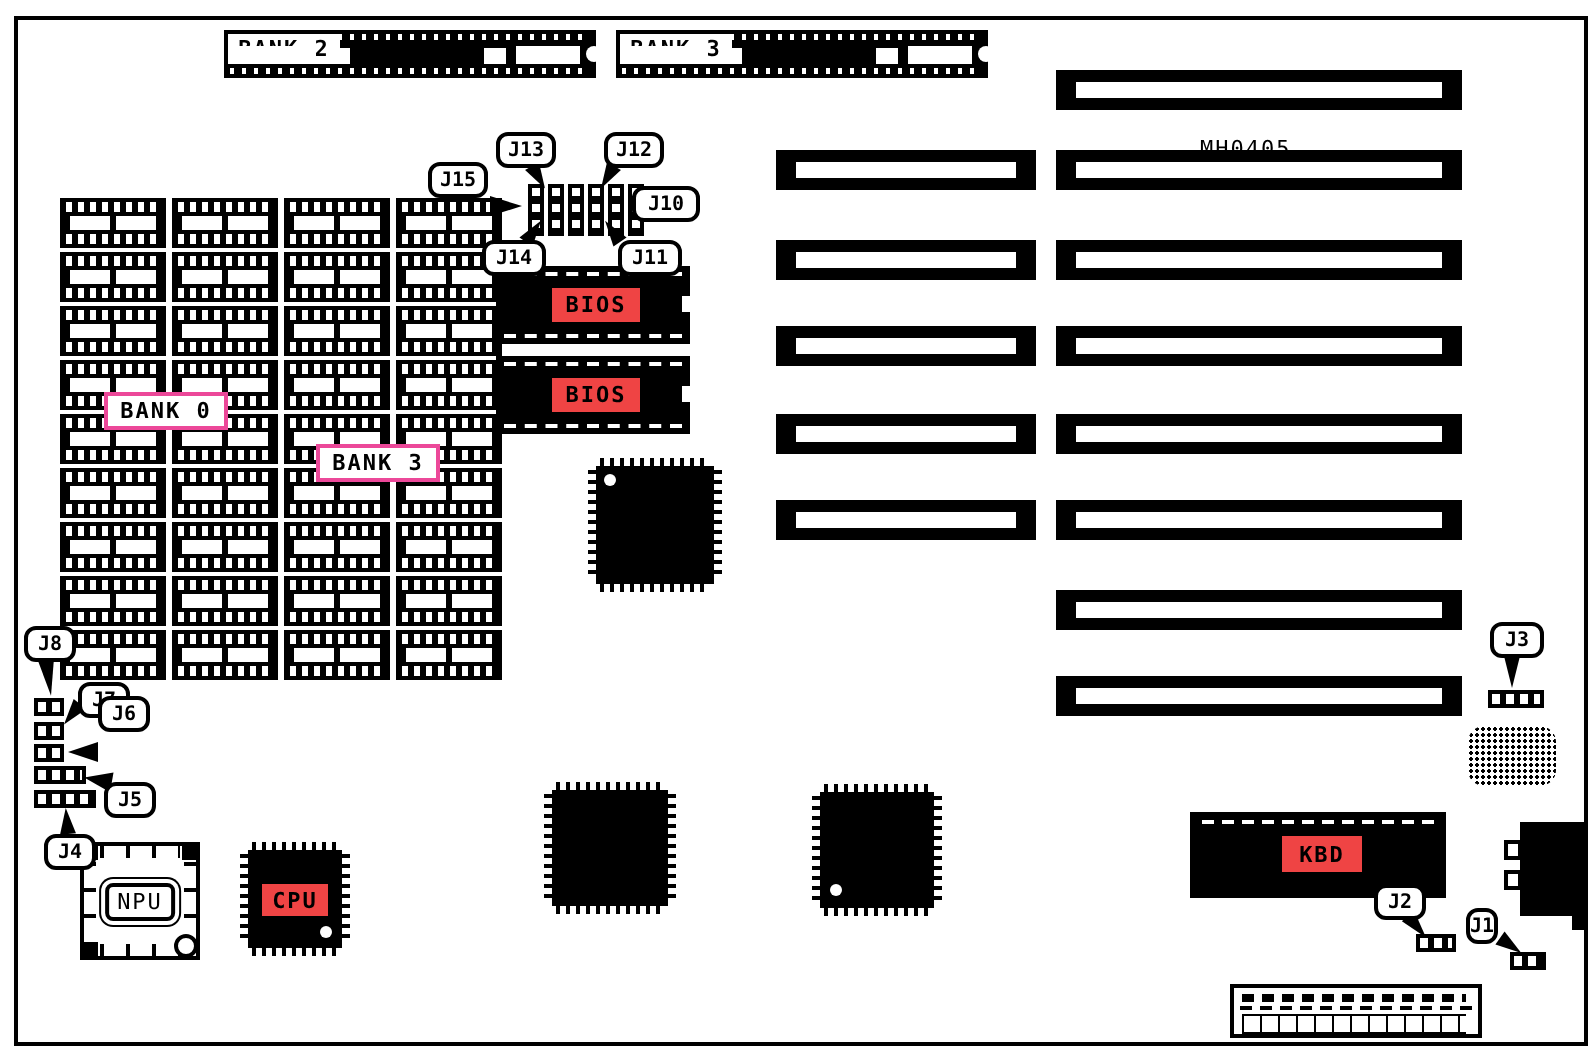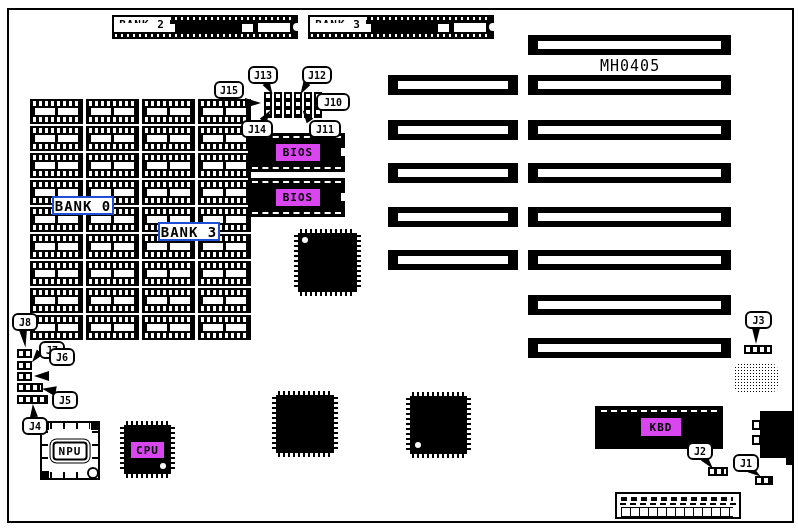--- a/index.html
+++ b/index.html
@@ -19,62 +19,62 @@
   .dip{position:absolute;width:53px;height:25px;background-color:#000;
     background-image:
       repeating-linear-gradient(90deg,#fff 0 3px,rgba(0,0,0,0) 3px 6px),
       repeating-linear-gradient(90deg,#fff 0 3px,rgba(0,0,0,0) 3px 6px),
       linear-gradient(#fff,#fff),linear-gradient(#fff,#fff);
     background-size:47px 5px,47px 5px,20px 7px,20px 7px;
     background-position:3px 2px,3px 18px,5px 9px,28px 9px;
     background-repeat:no-repeat}
 
   
-  .blabel{position:absolute;background:#fff;border:2px solid #1d4ed8;box-sizing:border-box;display:flex;align-items:center;justify-content:center;font-weight:bold;font-size:14px;letter-spacing:1px;z-index:4}
+  .blabel{position:absolute;background:#fff;border:2px solid #ec4899;box-sizing:border-box;display:flex;align-items:center;justify-content:center;font-weight:bold;font-size:11px;letter-spacing:1px;z-index:4}
 
   
   .jlabel{position:absolute;background:#fff;border:2px solid #000;border-radius:6px;box-sizing:border-box;display:flex;align-items:center;justify-content:center;font-weight:bold;font-size:10px;z-index:6;height:18px}
   .ptr{position:absolute;width:0;height:0;z-index:5}
 
   
   .hjump{position:absolute;height:9px;background-color:#000;background-image:repeating-linear-gradient(90deg,#fff 0 4px,rgba(0,0,0,0) 4px 7px);background-size:calc(100% - 4px) 5px;background-position:2px 2px;background-repeat:no-repeat}
   .vjump{position:absolute;width:8px;height:26px;background-color:#000;background-image:repeating-linear-gradient(180deg,#fff 0 4px,rgba(0,0,0,0) 4px 8px);background-size:4px 22px;background-position:2px 2px;background-repeat:no-repeat}
 
   
   .bios{position:absolute;width:97px;height:39px;background:#000}
   .bios::before,.bios::after{content:"";position:absolute;left:4px;right:4px;border-top:2px dashed #fff}
   .bios::before{top:3px}.bios::after{bottom:3px}
   .kbd{position:absolute;background:#000}
   .kbd::before{content:"";position:absolute;left:6px;right:6px;top:4px;border-top:2px dashed #fff}
-  .chiplbl{position:absolute;background:#d946ef;color:#000;display:flex;align-items:center;justify-content:center;font-weight:bold;font-size:11px;letter-spacing:1px;z-index:2}
+  .chiplbl{position:absolute;background:#ef4444;color:#000;display:flex;align-items:center;justify-content:center;font-weight:bold;font-size:11px;letter-spacing:1px;z-index:2}
 
   
   .qfp{position:absolute}
   .qfp .pt,.qfp .pb{position:absolute;left:6px;right:6px;height:5px;background:repeating-linear-gradient(90deg,#000 0 2px,rgba(0,0,0,0) 2px 5px)}
   .qfp .pt{top:0}.qfp .pb{bottom:0}
   .qfp .pl,.qfp .pr{position:absolute;top:6px;bottom:6px;width:5px;background:repeating-linear-gradient(180deg,#000 0 2px,rgba(0,0,0,0) 2px 5px)}
   .qfp .pl{left:0}.qfp .pr{right:0}
   .qfp .body{position:absolute;inset:4px;background:#000}
   .dot{position:absolute;width:6px;height:6px;border-radius:50%;background:#fff;z-index:3}
 
   
   .npu{position:absolute;background:#fff;border:2px solid #000;box-sizing:border-box}
   .npu .tkt,.npu .tkb{position:absolute;left:8px;right:8px;height:6px;background:repeating-linear-gradient(90deg,#000 0 2px,rgba(0,0,0,0) 2px 13px)}
   .npu .tkt{top:0}.npu .tkb{bottom:0}
   .npu .tkl,.npu .tkr{position:absolute;top:8px;bottom:8px;width:6px;background:repeating-linear-gradient(180deg,#000 0 2px,rgba(0,0,0,0) 2px 13px)}
   .npu .tkl{left:0}.npu .tkr{right:0}
   .npu .cnr{position:absolute;width:8px;height:8px;background:#000}
   .npu .crc{position:absolute;width:8px;height:8px;border-radius:50%;background:#fff;border:2px solid #000;right:-1px;bottom:-1px}
-  .npulbl{position:absolute;left:50%;top:50%;transform:translate(-50%,-50%);border:2px solid #000;border-radius:4px;box-shadow:0 0 0 2px #fff,0 0 0 3px #000;background:#fff;padding:1px 4px;font-weight:bold;font-size:11px;letter-spacing:1px;z-index:2}
+  .npulbl{position:absolute;left:50%;top:50%;transform:translate(-50%,-50%);border:2px solid #000;border-radius:4px;box-shadow:0 0 0 2px #fff,0 0 0 3px #000;background:#fff;padding:1px 4px;font-weight:normal;font-size:11px;letter-spacing:1px;z-index:2}
 
   
   .slot{position:absolute;height:20px;background:#000}
   .slot::before{content:"";position:absolute;left:10px;right:10px;top:6px;height:8px;background:#fff}
 
-  .model{position:absolute;left:600px;top:57px;font-size:15px;letter-spacing:1px;z-index:2}
+  .model{position:absolute;left:600px;top:68px;font-size:11px;letter-spacing:1px;z-index:2}
 
   
   .stipple{position:absolute;width:44px;height:30px;border-radius:8px;background-color:#fff;background-image:radial-gradient(#000 0.9px,rgba(0,0,0,0) 1px);background-size:3px 3px}
   .din{position:absolute;background:#000}
   .tab{position:absolute;width:9px;height:10px;background:#fff;border:2px solid #000;box-sizing:border-box}
   .bconn{position:absolute;background:#fff;border:2px solid #000;box-sizing:border-box}
   .bconn .pinrow{position:absolute;left:4px;right:6px;top:3px;height:4px;background:repeating-linear-gradient(90deg,#000 0 6px,rgba(0,0,0,0) 6px 10px)}
   .bconn .dashrow{position:absolute;left:3px;right:3px;top:9px;border-top:2px dashed #000}
   .bconn .sqrow{position:absolute;left:4px;right:6px;top:13px;height:8px;border-top:1px solid #000;border-bottom:1px solid #000;background:repeating-linear-gradient(90deg,#000 0 1px,rgba(0,0,0,0) 1px 9px)}
 </style>
@@ -269,21 +269,21 @@
 <div class="din" style="left:760px;top:411px;width:34px;height:47px">
   <i class="tab" style="left:-8px;top:9px"></i>
   <i class="tab" style="left:-8px;top:24px"></i>
   <i class="abs" style="position:absolute;left:26px;top:44px;width:8px;height:10px;background:#000"></i>
 </div>
 
 <div class="jlabel" style="left:687px;top:442px;width:26px">J2</div>
 <div class="ptr" style="left:700px;top:458px;border-left:4px solid transparent;border-right:4px solid transparent;border-top:14px solid #000;transform:rotate(-40deg);transform-origin:top center"></div>
 <div class="hjump" style="left:708px;top:467px;width:20px"></div>
 
-<div class="jlabel" style="left:733px;top:454px;width:26px">J1</div>
+<div class="jlabel" style="left:733px;top:454px;width:16px">J1</div>
 <div class="ptr" style="left:746px;top:469px;border-left:4px solid transparent;border-right:4px solid transparent;border-top:13px solid #000;transform:rotate(-55deg);transform-origin:top center"></div>
 <div class="hjump" style="left:755px;top:476px;width:18px"></div>
 
 <div class="bconn" style="left:615px;top:492px;width:126px;height:27px">
   <div class="pinrow"></div>
   <div class="dashrow"></div>
   <div class="sqrow"></div>
 </div>
 
 </body></html>

